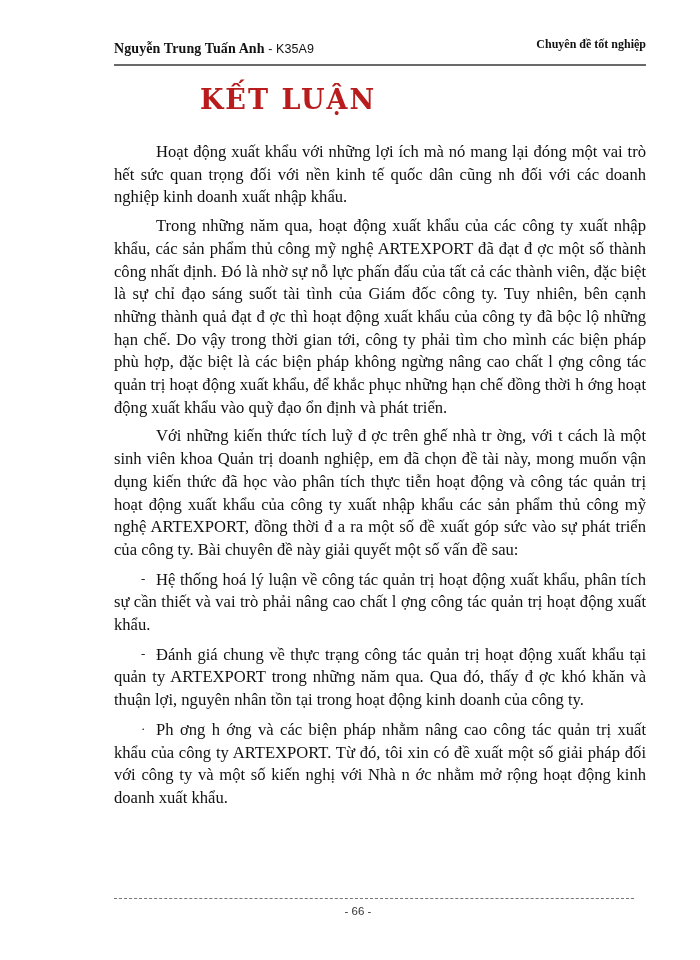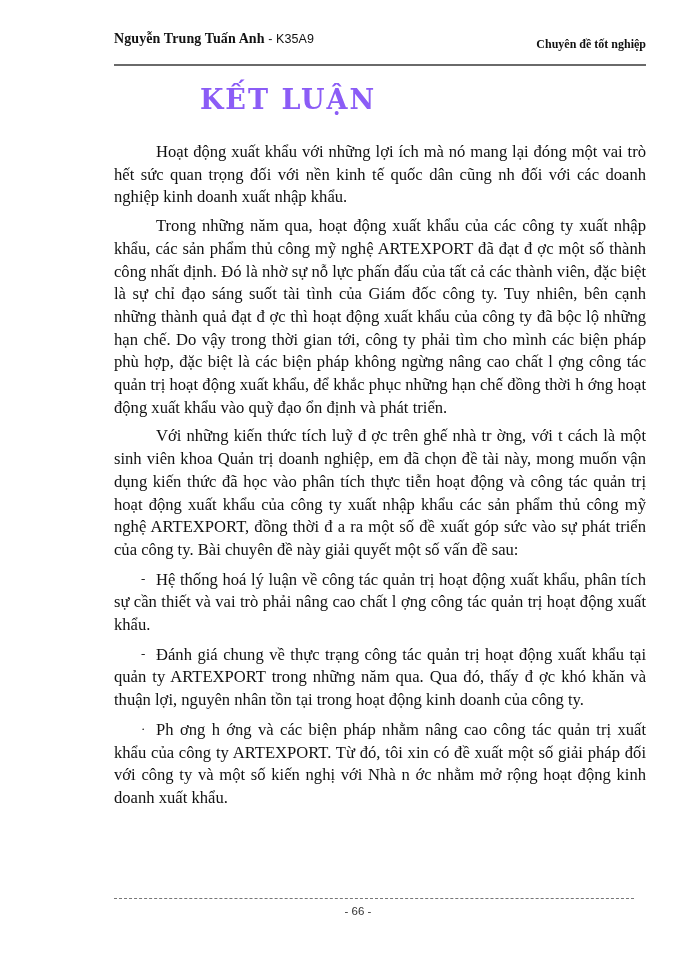--- a/index.html
+++ b/index.html
@@ -23,21 +23,21 @@
       height: 22px;
       border-bottom: 2px solid #6a6a6a;
       display: flex;
       justify-content: space-between;
       align-items: flex-end;
     }
     .header-left {
       font-size: 14px;
       font-weight: bold;
       letter-spacing: 0.1px;
-      padding-bottom: 17px;
+      padding-bottom: 7px;
       margin-top: 45px;
     }
     .header-left .sep,
     .header-left .code {
       font-weight: normal;
       font-family: "Liberation Sans", "DejaVu Sans", sans-serif;
       font-size: 12.5px;
     }
     .header-right {
       font-size: 12px;
@@ -47,21 +47,21 @@
     .doc-title {
       position: absolute;
       left: 0;
       top: 84px;
       width: 576px;
       text-align: center;
       font-family: "DejaVu Serif", "Liberation Serif", serif;
       font-weight: bold;
       font-size: 27px;
       letter-spacing: 2px;
-      color: #8b5cf6;
+      color: #b91c1c;
     }
     .body-text {
       position: absolute;
       left: 114px;
       top: 141px;
       width: 532px;
       font-size: 16.6px;
       line-height: 22.7px;
     }
     .para {

